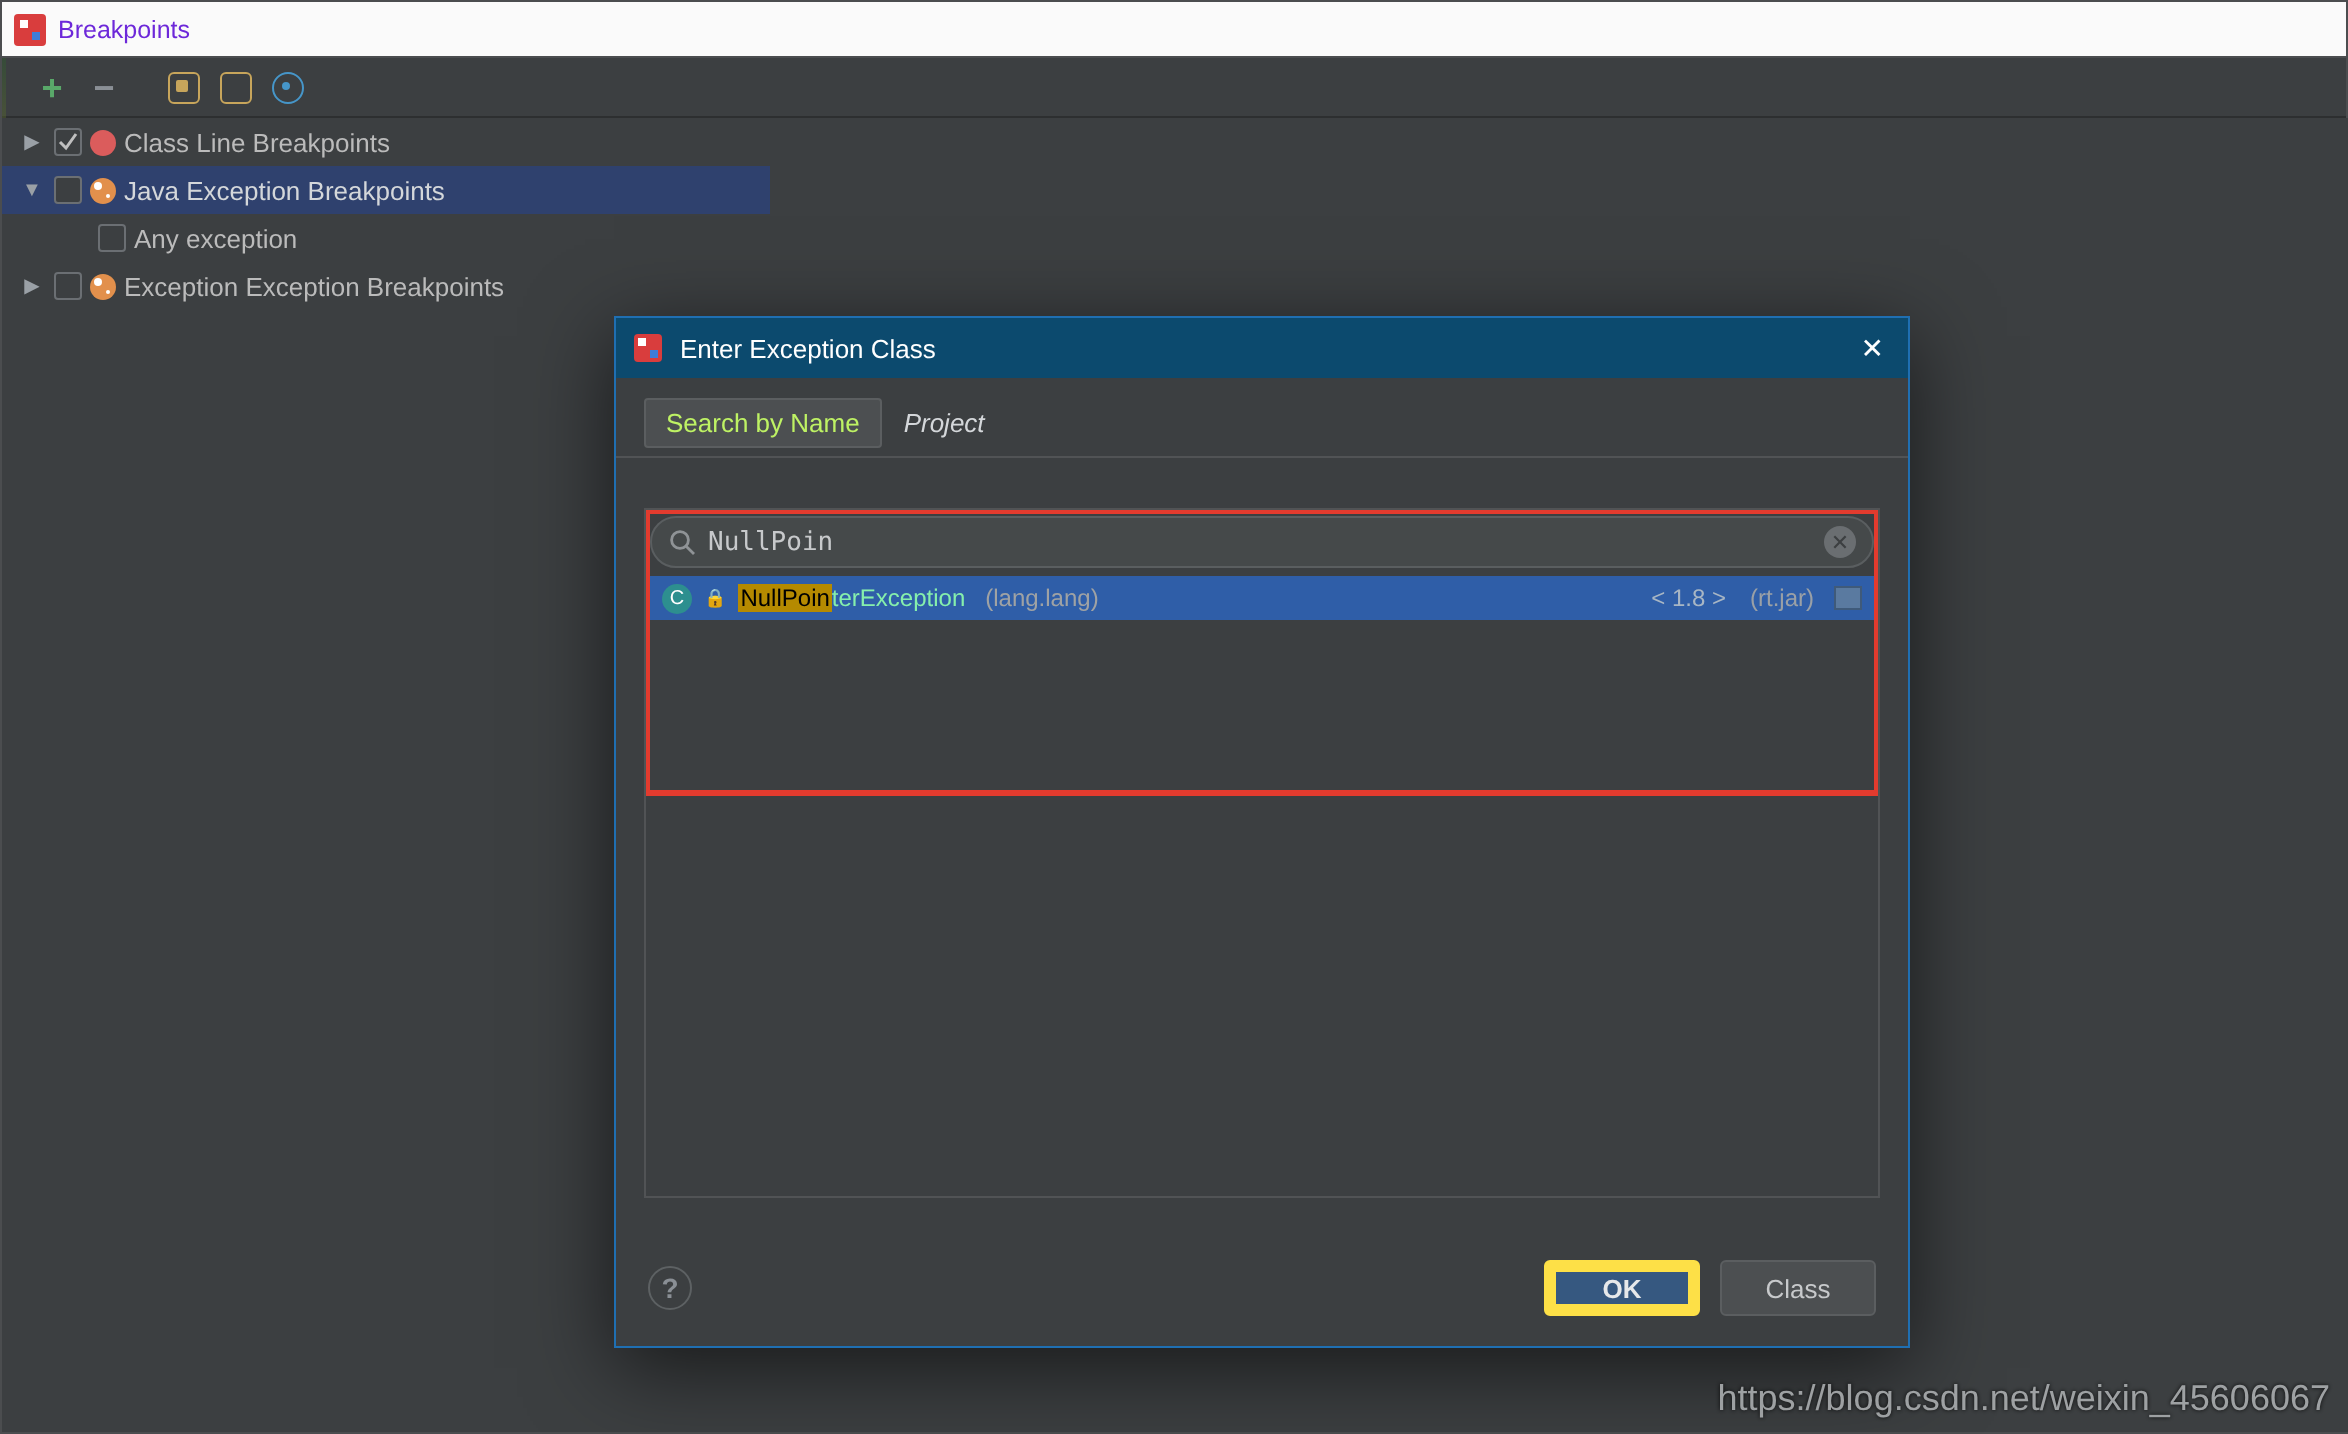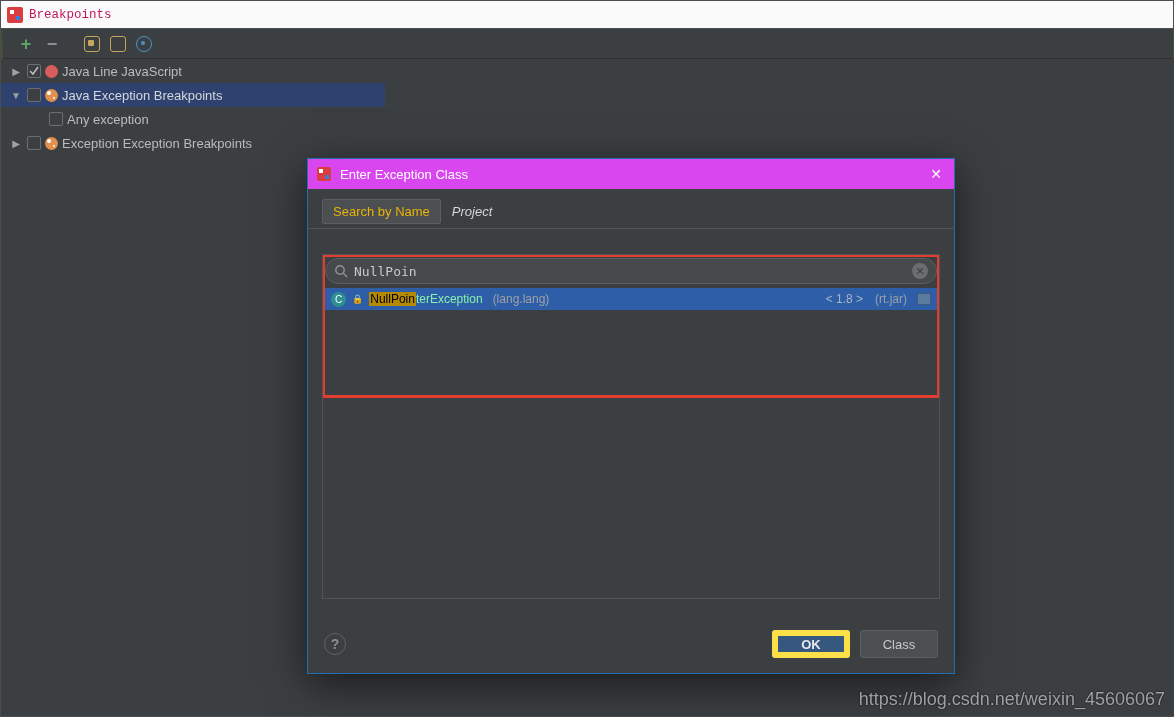--- a/index.html
+++ b/index.html
@@ -7,21 +7,21 @@
   
   .outer-window {
     position: absolute; left: 0; top: 0; width: 1174px; height: 717px;
     background: #3c3f41; border: 1px solid #4b4d4f;
   }
   .outer-titlebar {
     height: 28px; background: #fafafa; border-bottom: 1px solid #4b4d4f;
     display: flex; align-items: center; padding: 0 6px; gap: 6px;
   }
   .outer-titlebar .app-icon { width: 16px; height: 16px; display:flex; align-items:center; justify-content:center;}
-  .outer-titlebar .title { font-size: 12.5px; color:#be185d;font-family:Liberation Mono, monospace; }
+  .outer-titlebar .title { font-size: 12.5px; color:#6d28d9; }
   
   .toolbar {
     height: 30px; display:flex; align-items:center; padding: 0 14px; gap: 4px;
     border-bottom: 1px solid #2d2f30;
   }
   .tb-btn {
     width: 22px; height: 22px; display:flex; align-items:center; justify-content:center;
     color:#8a8f95; border-radius:3px;
   }
   .tb-sep { width:10px; }
@@ -62,33 +62,33 @@
   .bp-dot.orange { background:#e2904c;}
   .bp-dot.orange::after{content:"";position:absolute;left:2px;top:2px;width:4px;height:4px;background:#fff;border-radius:50%;box-shadow:5px 5px 0 -1px #fff;}
   .tree-label { white-space:nowrap;}
   .indent2{ padding-left: 48px;}
   
   .dialog {
     position:absolute; left:306px; top:157px; width:648px; height:516px;
     background:#3c3f41; border:1px solid #1f6fb2; box-shadow:0 10px 40px rgba(0,0,0,0.6);
   }
   .dlg-title {
-    height:30px;background:#d946ef;display:flex;align-items:center;padding:0 8px;justify-content:space-between;color:#fff;
+    height:30px;background:#0c4a6e;display:flex;align-items:center;padding:0 8px;justify-content:space-between;color:#fff;
   }
   .dlg-title .left{display:flex;align-items:center;gap:8px;}
   .dlg-title .ij-icon{
     width:16px;height:16px;display:flex;align-items:center;justify-content:center;
   }
   .dlg-title .title{font-size:13px;}
   .dlg-close{color:#fff;cursor:pointer;padding:0 4px;font-size:14px;}
   .tabs-row{
     display:flex;align-items:center;padding:10px 14px 4px 14px;border-bottom:1px solid #515355;
   }
   .tab{
-    padding:4px 10px;font-size:13px;color:#eab308;border:1px solid transparent;border-radius:2px;
+    padding:4px 10px;font-size:13px;color:#bef264;border:1px solid transparent;border-radius:2px;
   }
   .tab.inactive{background:#4c4f51;border-color:#5b5e60;}
   .tab.active{color:#d4d7da;font-style:italic;}
   .dlg-body{
     position:absolute;left:14px;right:14px;top:80px;bottom:74px;
   }
   .red-box{
     position:absolute;left:0;top:15px;right:0;height:144px;border:3px solid #e33b2e;
   }
   .search-wrap{
@@ -186,21 +186,21 @@
     <div class="tree-col">
 
       <div class="tree-row">
         <span class="arrow">▶</span>
         <span class="chk checked">
             <svg width="10" height="10" viewBox="0 0 10 10">
               <path d="M1 5l3 3 5-7" stroke="#bfbfbf" stroke-width="1.5" fill="none"></path>
             </svg>
           </span>
         <span class="bp-dot red"></span>
-        <span class="tree-label">Java Line JavaScript</span>
+        <span class="tree-label">Class Line Breakpoints</span>
       </div>
 
       <div class="tree-row selected">
         <span class="arrow">▼</span>
         <span class="chk"></span>
         <span class="bp-dot orange"></span>
         <span class="tree-label">Java Exception Breakpoints</span>
       </div>
 
       <div class="tree-row indent2">

